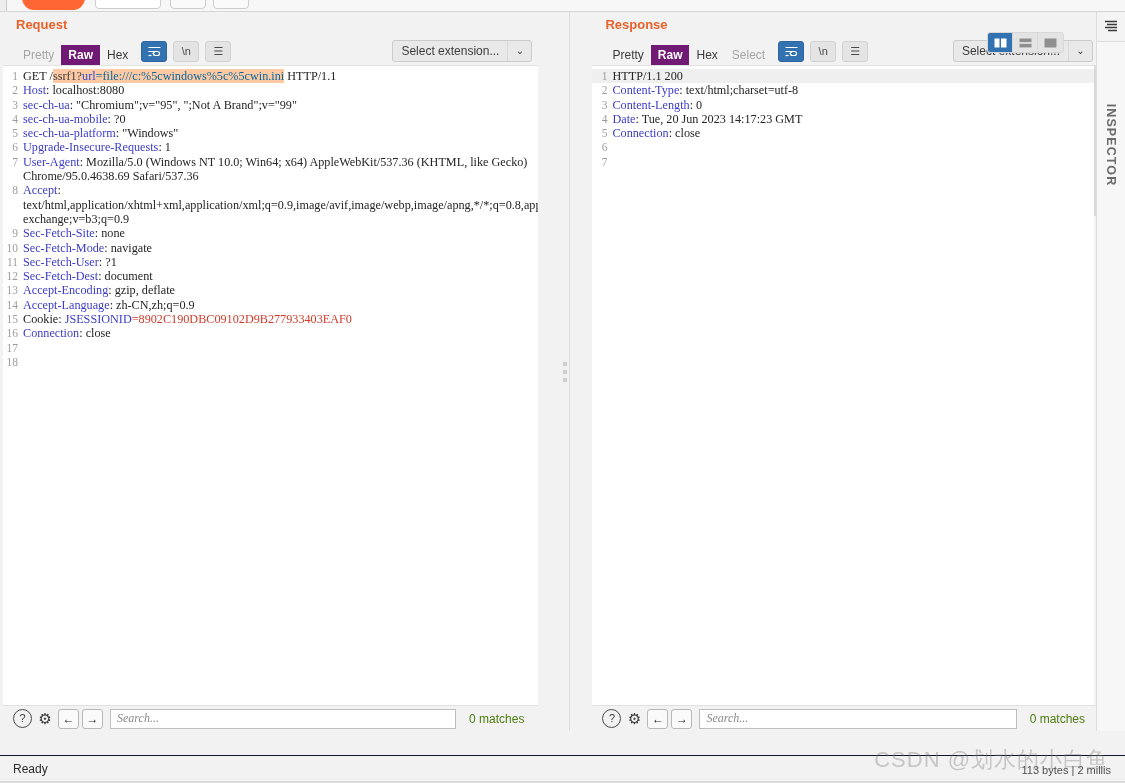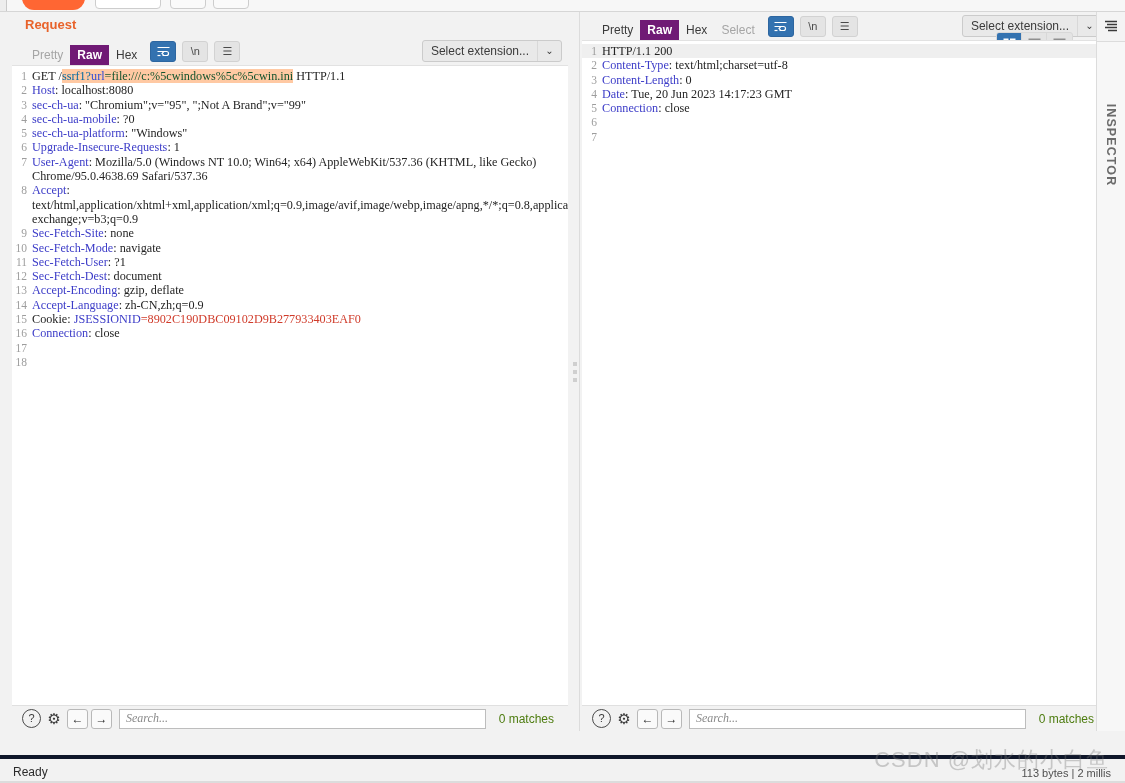--- a/index.html
+++ b/index.html
@@ -38,22 +38,23 @@
     position: absolute; right: 8px; top: -11px;
     font-size: 11px; color: #9a9a9a; white-space: nowrap;
   }
   .ts-left-tab {
     position: absolute; left: 0px; top: -6px; width: 7px; height: 18px;
     border-right: 1px solid #c9c9c9; background: #ededed;
   }
 
   
   .panes {
-    position: absolute; left: 12px; top: 12px; width: 1096px; height: 719px;
+    position: absolute; left: 3px; top: 12px; width: 1096px; height: 719px;
     display: flex;
+    gap: 20px;
   }
   .pane {
     position: relative;
     height: 100%;
     background: #f2f2f2;
     display: flex; flex-direction: column;
   }
   .pane.left  { width: 556px; }
   .splitter {
     width: 14px; height: 100%; background: #f2f2f2;
@@ -157,22 +158,22 @@
     font-size: 11.5px;
     line-height: 14.3px;
     user-select: none;
   }
   .ltext { flex: 1 1 auto; padding-right: 8px; color: #242424; }
   .hdr  { color: #3c3cc8; }
   .val  { color: #242424; }
   .red  { color: #d03b2a; }
   .mark { background: #ffc9a3; }
   .mark .k { color: #2e4bd8; margin-top: 38px; }
-  .mark .v { color: #14532d; }
-  .mark .p { color: #0369a1; }
+  .mark .v { color: #0369a1; }
+  .mark .p { color: #404040; }
 
   .vscroll-thumb {
     position: absolute; right: 0; top: 0; width: 5px; height: 150px;
     background: #d9d9d9;
   }
   .pane.right .editor .vtrack {
     position: absolute; right: 0; top: 0; bottom: 0; width: 5px; background: #f4f4f4;
   }
 
   
@@ -253,21 +254,21 @@
     white-space: nowrap;
     font-size: 12.5px; font-weight: bold;
     letter-spacing: 1.1px;
     color: #6b6b6b;
   }
 
   
   .statusbar {
     position: absolute; left: 0; bottom: 0; width: 1125px; height: 28px;
     background: #f2f2f2;
-    border-top: 4px solid #0f172a;
+    border-top: 1px solid #0f172a;
   }
   .statusbar .ready {
     position: absolute; left: 13px; top: 6px;
     font-size: 12px; color: #2b2b2b;
   }
   .statusbar .metrics {
     position: absolute; right: 14px; top: 8px;
     font-size: 11px; color: #4f4f4f; white-space: nowrap;
   }
   .statusbar .btm-rule {
@@ -348,20 +349,21 @@
     <div class="splitter">
       <div class="rule"></div>
       <div class="grip">
         <i></i>
           <i></i>
           <i></i>
       </div>
     </div>
 
     <div class="pane right">
+      <div class="pane-title">Response</div>
 
       <div class="layout-btns">
         <div class="lb active">
           <svg width="13" height="10" viewBox="0 0 13 10">
               <rect x="0.5" y="0.5" width="5" height="9" fill="#ffffff"></rect>
               <rect x="7" y="0.5" width="5.5" height="9" fill="#ffffff"></rect>
             </svg>
         </div>
         <div class="lb">
           <svg width="13" height="10" viewBox="0 0 13 10">

